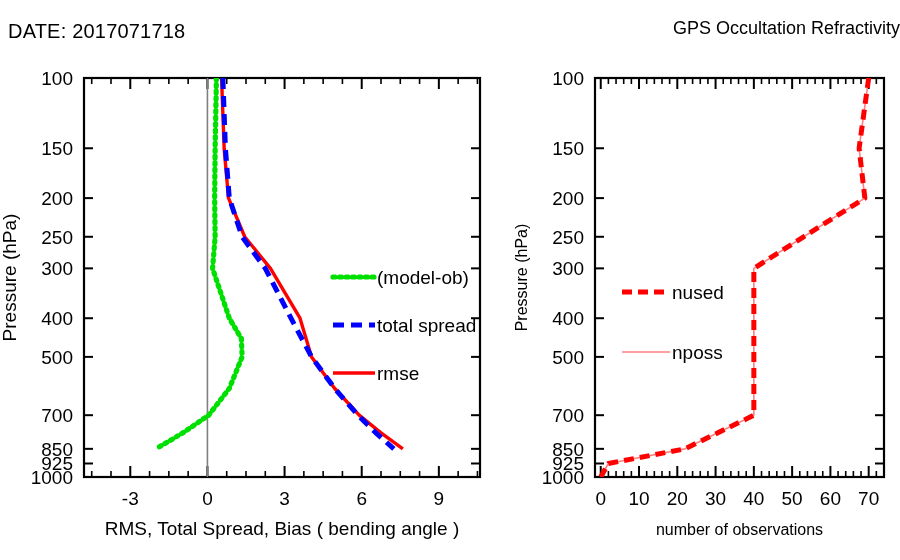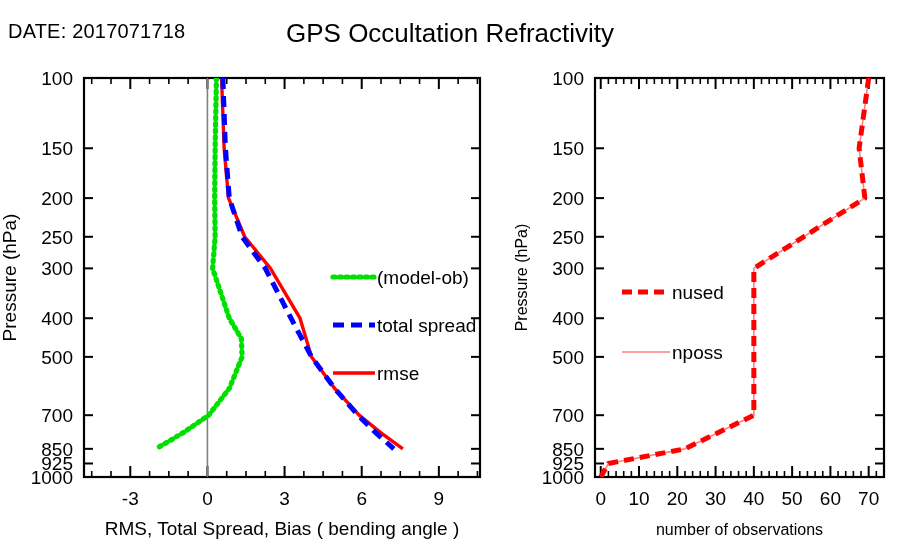--- a/index.html
+++ b/index.html
@@ -6,22 +6,22 @@
   body{
     width:900px;height:560px;background:#ffffff;overflow:hidden;
     font-family:"Liberation Sans",sans-serif;color:#000000;
     position:relative;
   }
   #root{position:absolute;left:0;top:0;width:900px;height:560px;}
   .date-label{
     position:absolute;left:8px;top:20px;font-size:20px;letter-spacing:0.2px;
   }
   .main-title{
-    position:absolute;left:0;top:18px;width:900px;text-align:center;
-    font-size:26px;
+    position:absolute;left:0;top:18px;width:900px;text-align:right;
+    font-size:18px;
   }
   svg{position:absolute;left:0;top:0;}
   text{font-family:"Liberation Sans",sans-serif;fill:#000;}
   .tick-label{font-size:19px;}
   .axis-title{font-size:19px;}
   .axis-title-small{font-size:16px;}
   .legend-label{font-size:19px;}
   .frame{fill:none;stroke:#000;stroke-width:2.2;}
   .tickline{stroke:#000;stroke-width:2;}
   .tickline-minor{stroke:#000;stroke-width:1.6;}

